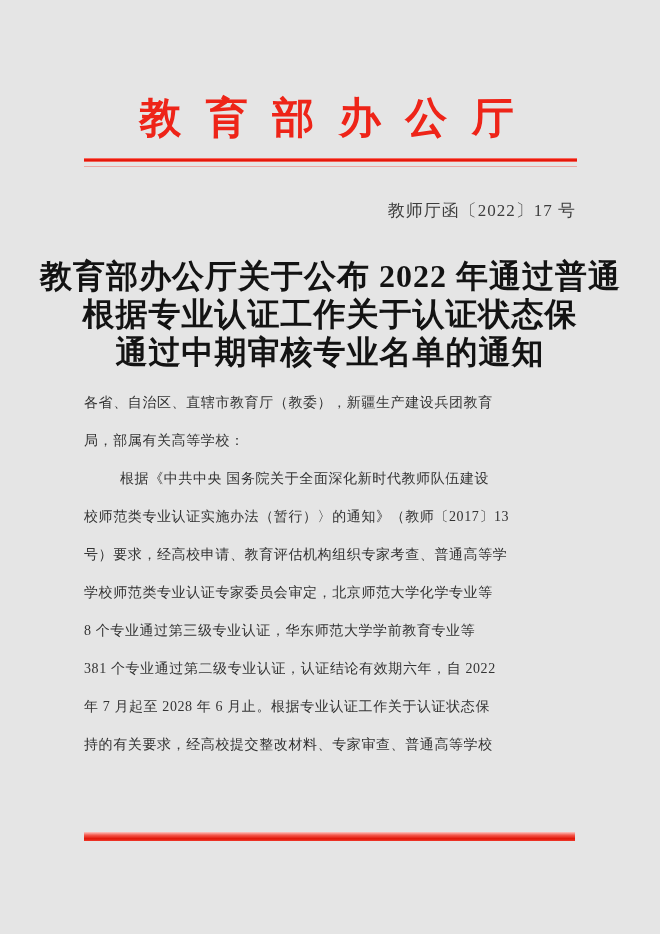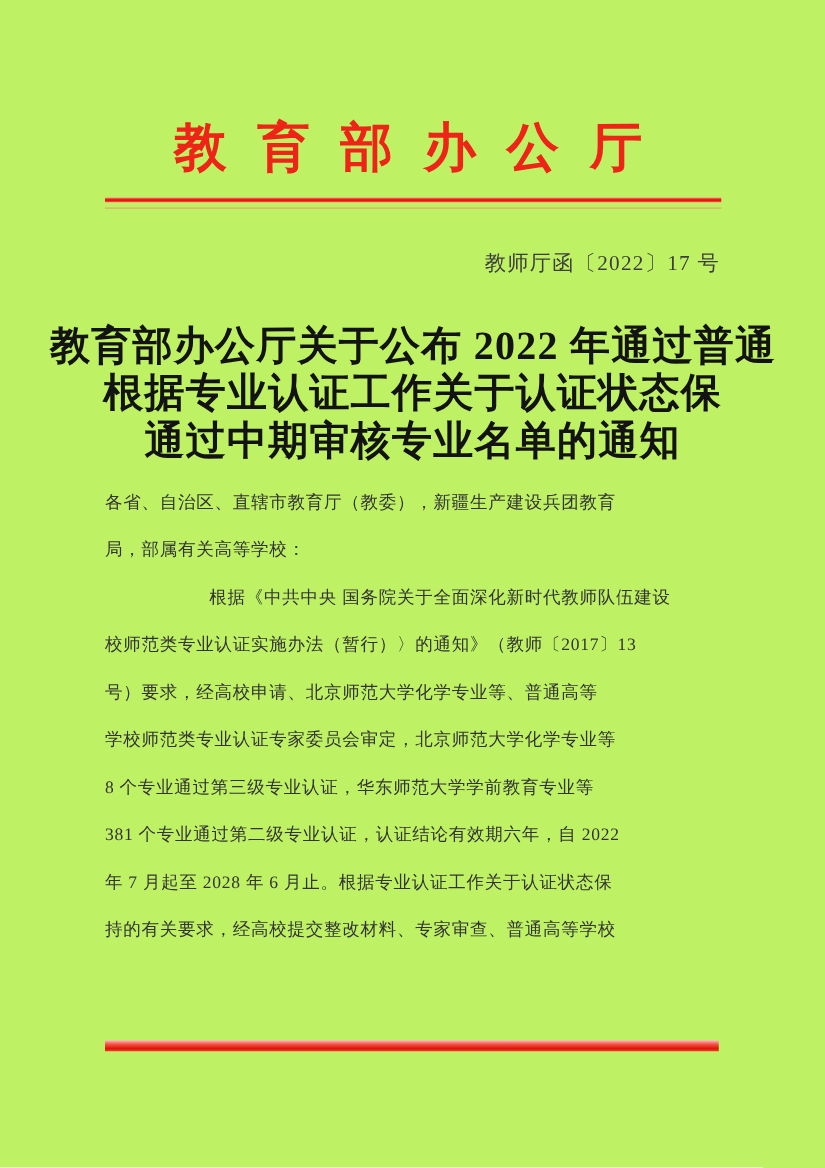--- a/index.html
+++ b/index.html
@@ -5,21 +5,21 @@
   html, body {
     margin: 0;
     padding: 0;
     background: #ffffff;
   }
   .page {
     position: relative;
     width: 660px;
     height: 934px;
     margin: 0 auto;
-    background: #bef264;
+    background: #e5e5e5;
     overflow: hidden;
     font-family: "Liberation Serif", "DejaVu Serif", serif;
   }
   
   .agency-header {
     position: absolute;
     top: 90px;
     left: 0;
     right: 0;
     text-align: center;
@@ -85,21 +85,20 @@
   }
   .body-line {
     height: 38px;
     line-height: 38px;
     letter-spacing: 0.6px;
     white-space: nowrap;
     overflow: hidden;
   }
   .body-line.indent {
     padding-left: 36px;
-    text-align: center;
   }
   
   .bottom-rule {
     position: absolute;
     top: 832px;
     left: 84px;
     width: 491px;
     height: 9px;
     background: linear-gradient(to bottom, #fcc7c2, #f4584c 35%, #e01507 75%, #ef392c);
   }
@@ -120,21 +119,21 @@
     <div class="title-line">教育部办公厅关于公布 2022 年通过普通</div>
     <div class="title-line">根据专业认证工作关于认证状态保</div>
     <div class="title-line">通过中期审核专业名单的通知</div>
   </div>
 
   <div class="body-block">
     <div class="body-line">各省、自治区、直辖市教育厅（教委），新疆生产建设兵团教育</div>
     <div class="body-line">局，部属有关高等学校：</div>
     <div class="body-line indent">根据《中共中央 国务院关于全面深化新时代教师队伍建设</div>
     <div class="body-line">校师范类专业认证实施办法（暂行）〉的通知》（教师〔2017〕13</div>
-    <div class="body-line">号）要求，经高校申请、北京师范大学化学专业等、普通高等</div>
+    <div class="body-line">号）要求，经高校申请、教育评估机构组织专家考查、普通高等学</div>
     <div class="body-line">学校师范类专业认证专家委员会审定，北京师范大学化学专业等</div>
     <div class="body-line">8 个专业通过第三级专业认证，华东师范大学学前教育专业等</div>
     <div class="body-line">381 个专业通过第二级专业认证，认证结论有效期六年，自 2022</div>
     <div class="body-line">年 7 月起至 2028 年 6 月止。根据专业认证工作关于认证状态保</div>
     <div class="body-line">持的有关要求，经高校提交整改材料、专家审查、普通高等学校</div>
   </div>
 
   <div class="bottom-rule"></div>
 
 </div>

